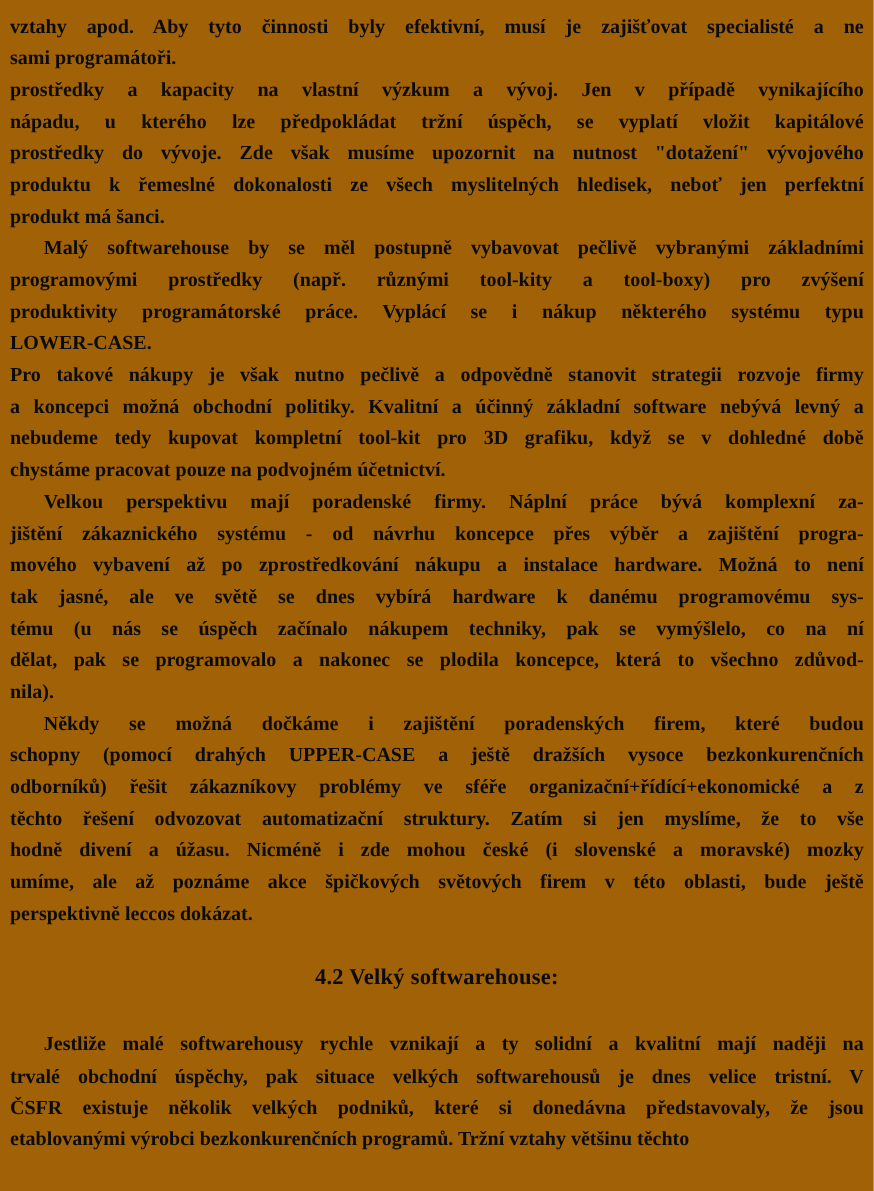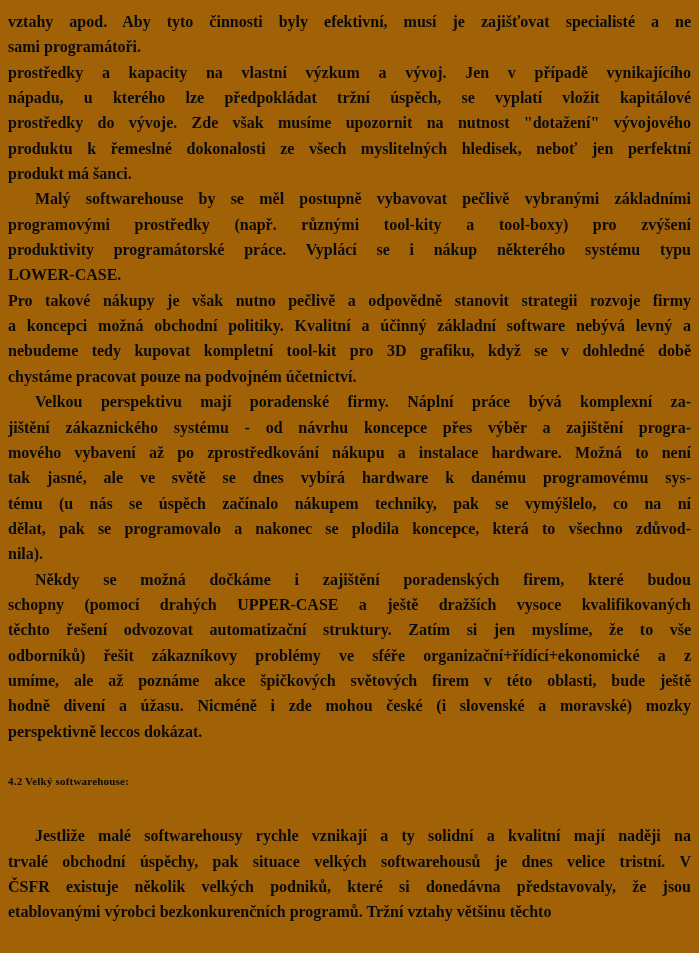--- a/index.html
+++ b/index.html
@@ -34,24 +34,24 @@
   }
   .line.last {
     text-align-last: left;
     -moz-text-align-last: left;
   }
   .line.indent {
     text-indent: 27px;
   }
   .heading {
     line-height: 25.35px;
-    font-size: 11px;
+    font-size: 18px;
     letter-spacing: 0.2px;
     margin: 25px 0 29px 0;
-    text-align: left;
+    text-align: center;
   }
 </style>
 </head>
 <body>
 
 <div class="page" style="background: #a16207; color: rgb(11, 11, 11);">
     <div class="paragraph">
       <div class="line">vztahy apod. Aby tyto činnosti byly efektivní, musí je zajišťovat specialisté a ne</div>
       <div class="line last">sami programátoři.</div>
     </div>
@@ -78,25 +78,25 @@
       <div class="line indent">Velkou  perspektivu  mají  poradenské  firmy. Náplní práce bývá  komplexní  za-</div>
       <div class="line">jištění  zákaznického  systému  - od návrhu koncepce přes  výběr a zajištění  progra-</div>
       <div class="line">mového vybavení až  po zprostředkování nákupu a instalace hardware. Možná to není</div>
       <div class="line">tak jasné,  ale  ve  světě  se  dnes  vybírá  hardware  k  danému programovému  sys-</div>
       <div class="line">tému  (u nás se  úspěch  začínalo  nákupem techniky,  pak  se  vymýšlelo,  co  na  ní</div>
       <div class="line">dělat,  pak  se programovalo a  nakonec se plodila koncepce, která to všechno zdůvod-</div>
       <div class="line last">nila).</div>
     </div>
     <div class="paragraph">
       <div class="line indent">Někdy  se  možná  dočkáme  i  zajištění  poradenských firem,  které  budou</div>
-      <div class="line">schopny  (pomocí  drahých  UPPER-CASE  a  ještě dražších  vysoce kvalifikovaných</div>
+      <div class="line">schopny  (pomocí  drahých  UPPER-CASE  a  ještě dražších  vysoce bezkonkurenčních</div>
+      <div class="line">odborníků) řešit zákazníkovy problémy ve  sféře  organizační+řídící+ekonomické  a z</div>
       <div class="line">těchto řešení  odvozovat  automatizační  struktury.  Zatím  si  jen myslíme,  že  to  vše</div>
-      <div class="line">odborníků) řešit zákazníkovy problémy ve  sféře  organizační+řídící+ekonomické  a z</div>
+      <div class="line">hodně divení  a úžasu.  Nicméně i  zde mohou  české (i  slovenské a  moravské) mozky</div>
       <div class="line">umíme,  ale  až poznáme akce špičkových světových  firem v  této oblasti,  bude ještě</div>
-      <div class="line">hodně divení  a úžasu.  Nicméně i  zde mohou  české (i  slovenské a  moravské) mozky</div>
       <div class="line last">perspektivně leccos dokázat.</div>
     </div>
     <div class="heading">4.2 Velký softwarehouse:</div>
     <div class="paragraph">
       <div class="line indent">Jestliže malé softwarehousy rychle vznikají a ty solidní a kvalitní mají  naději na</div>
       <div class="line">trvalé obchodní  úspěchy, pak situace velkých softwarehousů je dnes  velice tristní. V</div>
       <div class="line">ČSFR  existuje  několik velkých  podniků,  které  si donedávna  představovaly, že jsou</div>
       <div class="line last">etablovanými  výrobci  bezkonkurenčních  programů. Tržní vztahy  většinu  těchto</div>
     </div>
   </div>

